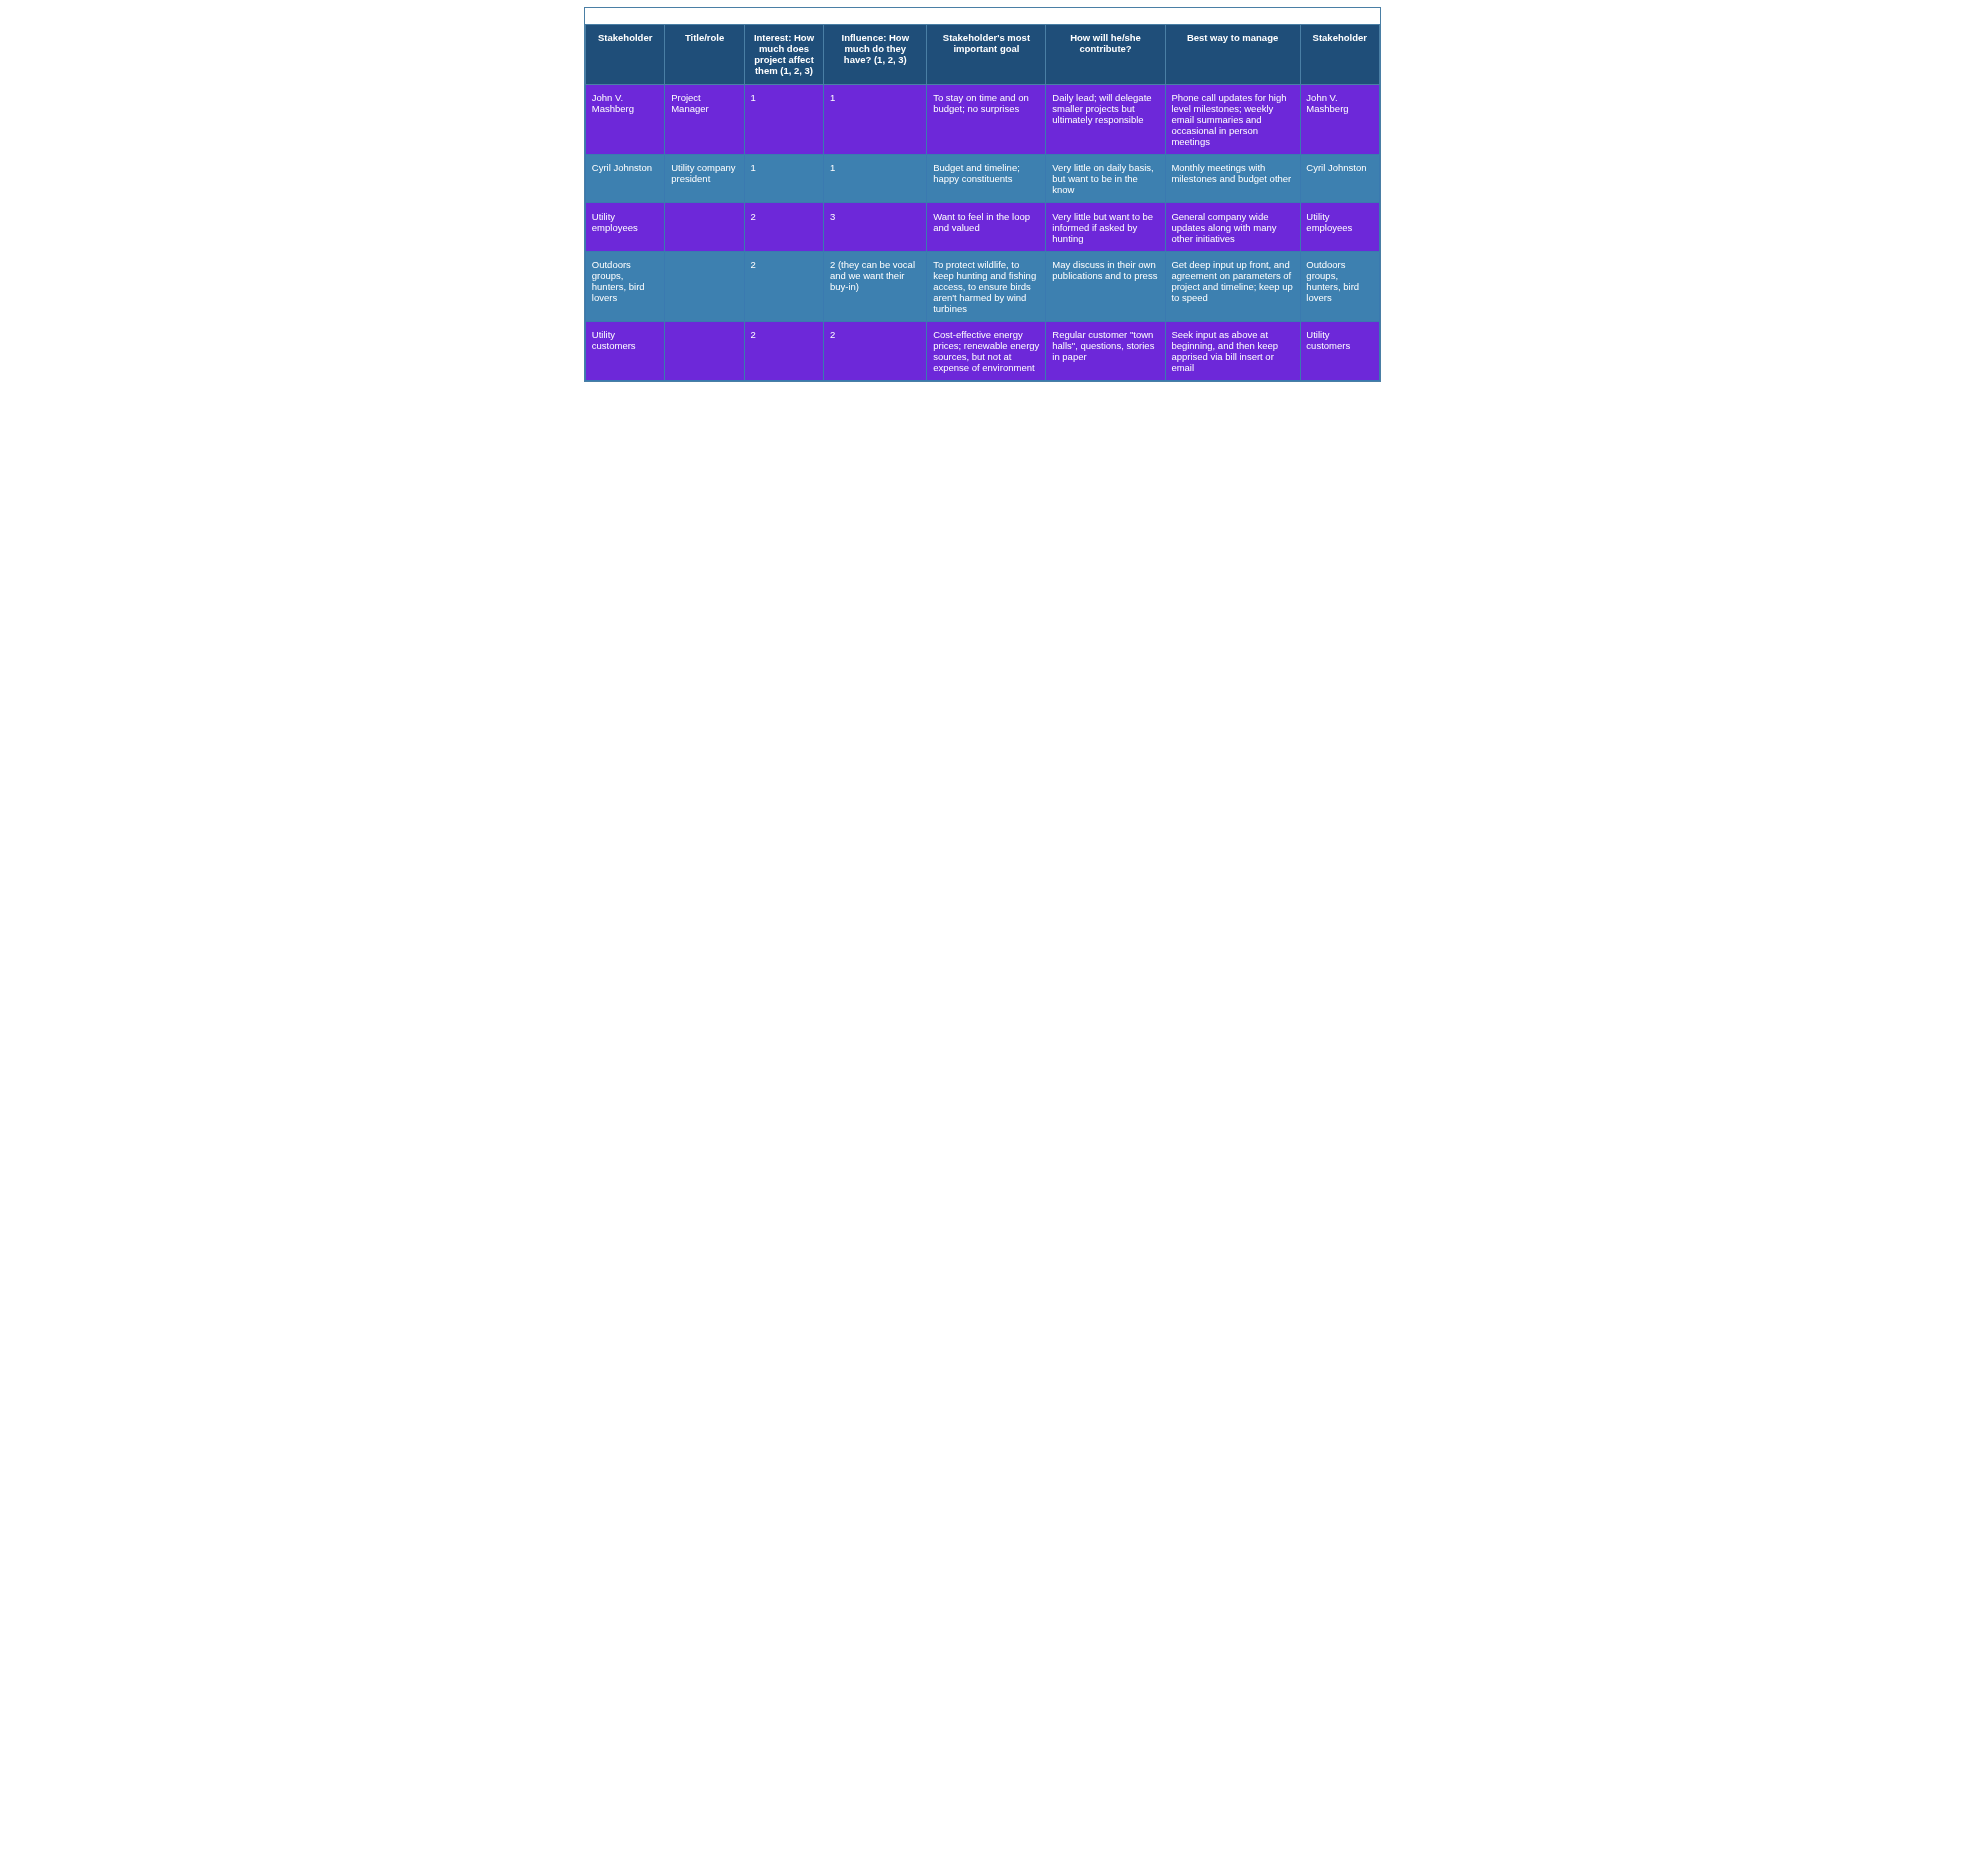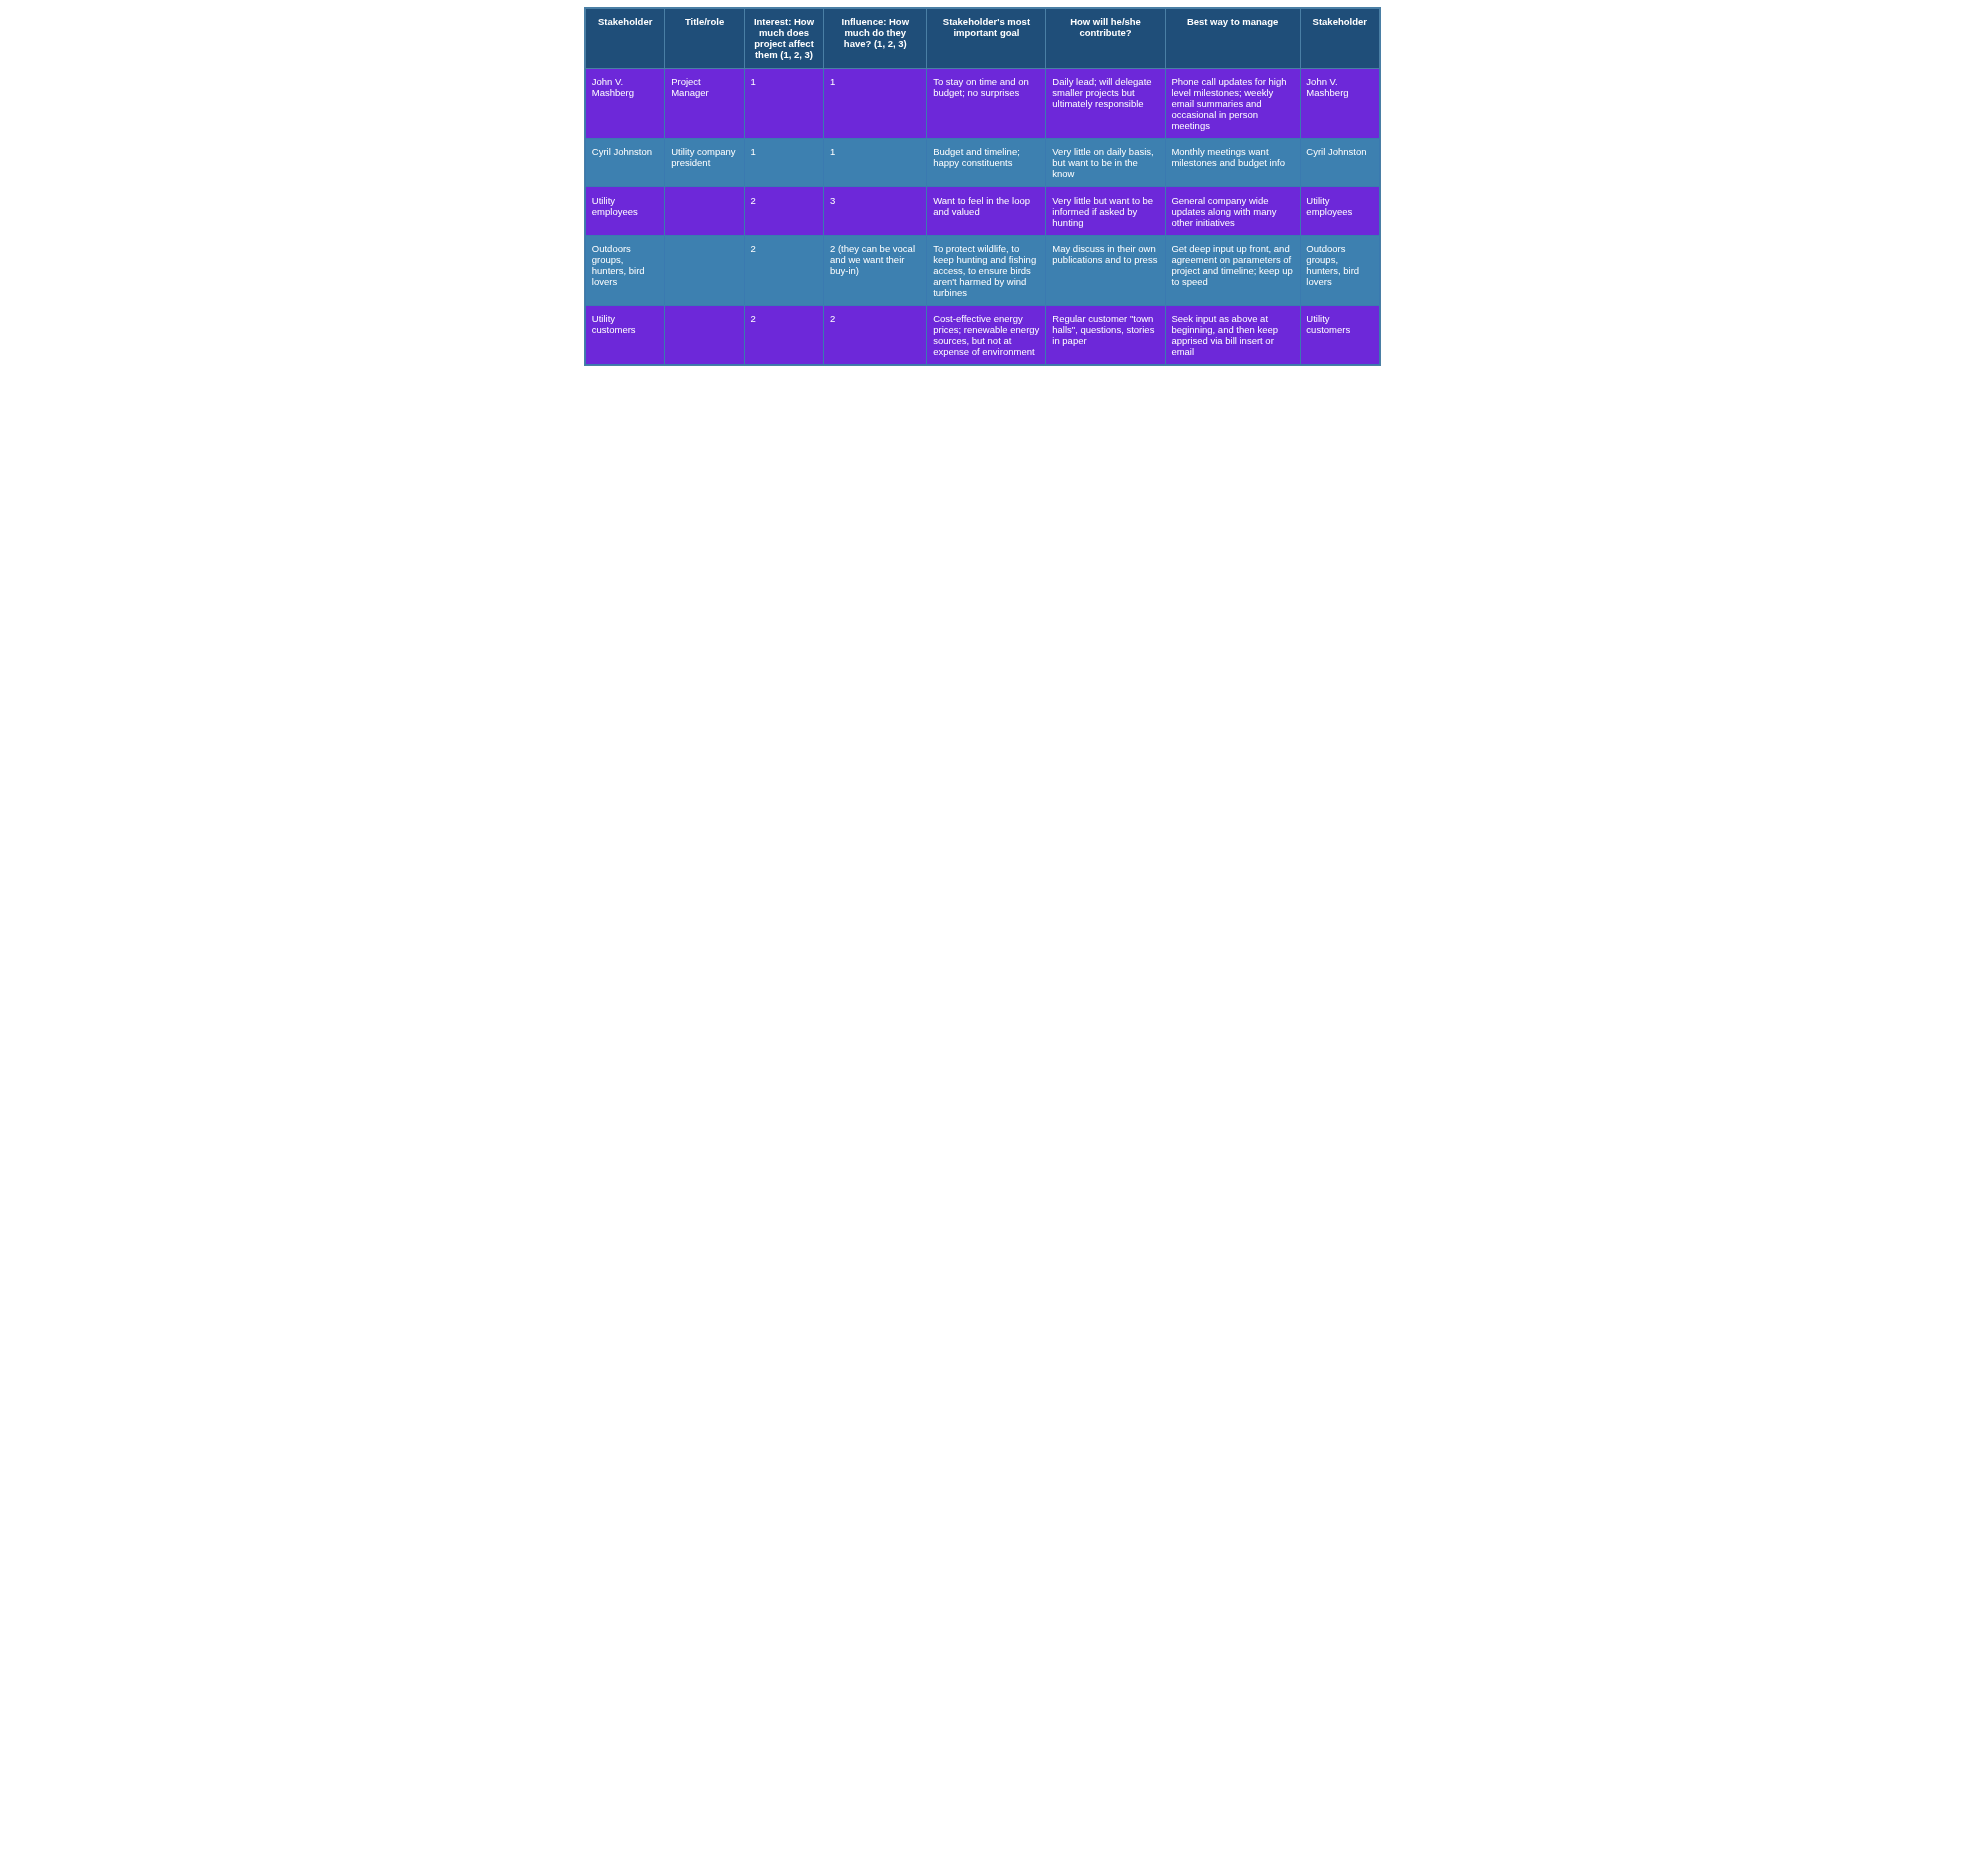--- a/index.html
+++ b/index.html
@@ -17,20 +17,21 @@
       background: #5b9bd5;
       color: #fff;
       font-size: 1.5em;
       font-weight: bold;
       padding: 8.7px 11.6px;
     }
     table {
       width: 100%;
       border-collapse: collapse;
       table-layout: fixed;
+      margin-top: 16px;
     }
     thead tr th {
       background: #1f4e79;
       color: #fff;
       font-weight: bold;
       font-size: 0.82em;
       padding: 7.2px 5.8px;
       vertical-align: top;
       border: 0.7px solid #4a7fa5;
     }
@@ -92,21 +93,21 @@
           <td>Phone call updates for high level milestones; weekly email summaries and occasional in person meetings</td>
           <td>John V. Mashberg</td>
         </tr>
         <tr>
           <td>Cyril Johnston</td>
           <td>Utility company president</td>
           <td>1</td>
           <td>1</td>
           <td>Budget and timeline; happy constituents</td>
           <td>Very little on daily basis, but want to be in the know</td>
-          <td>Monthly meetings want milestones and budget info</td>
+          <td>Monthly meetings with milestones and budget other</td>
           <td>Cyril Johnston</td>
         </tr>
         <tr>
           <td>Utility employees</td>
           <td></td>
           <td>2</td>
           <td>3</td>
           <td>Want to feel in the loop and valued</td>
           <td>Very little but want to be informed if asked by hunting</td>
           <td>General company wide updates along with many other initiatives</td>

